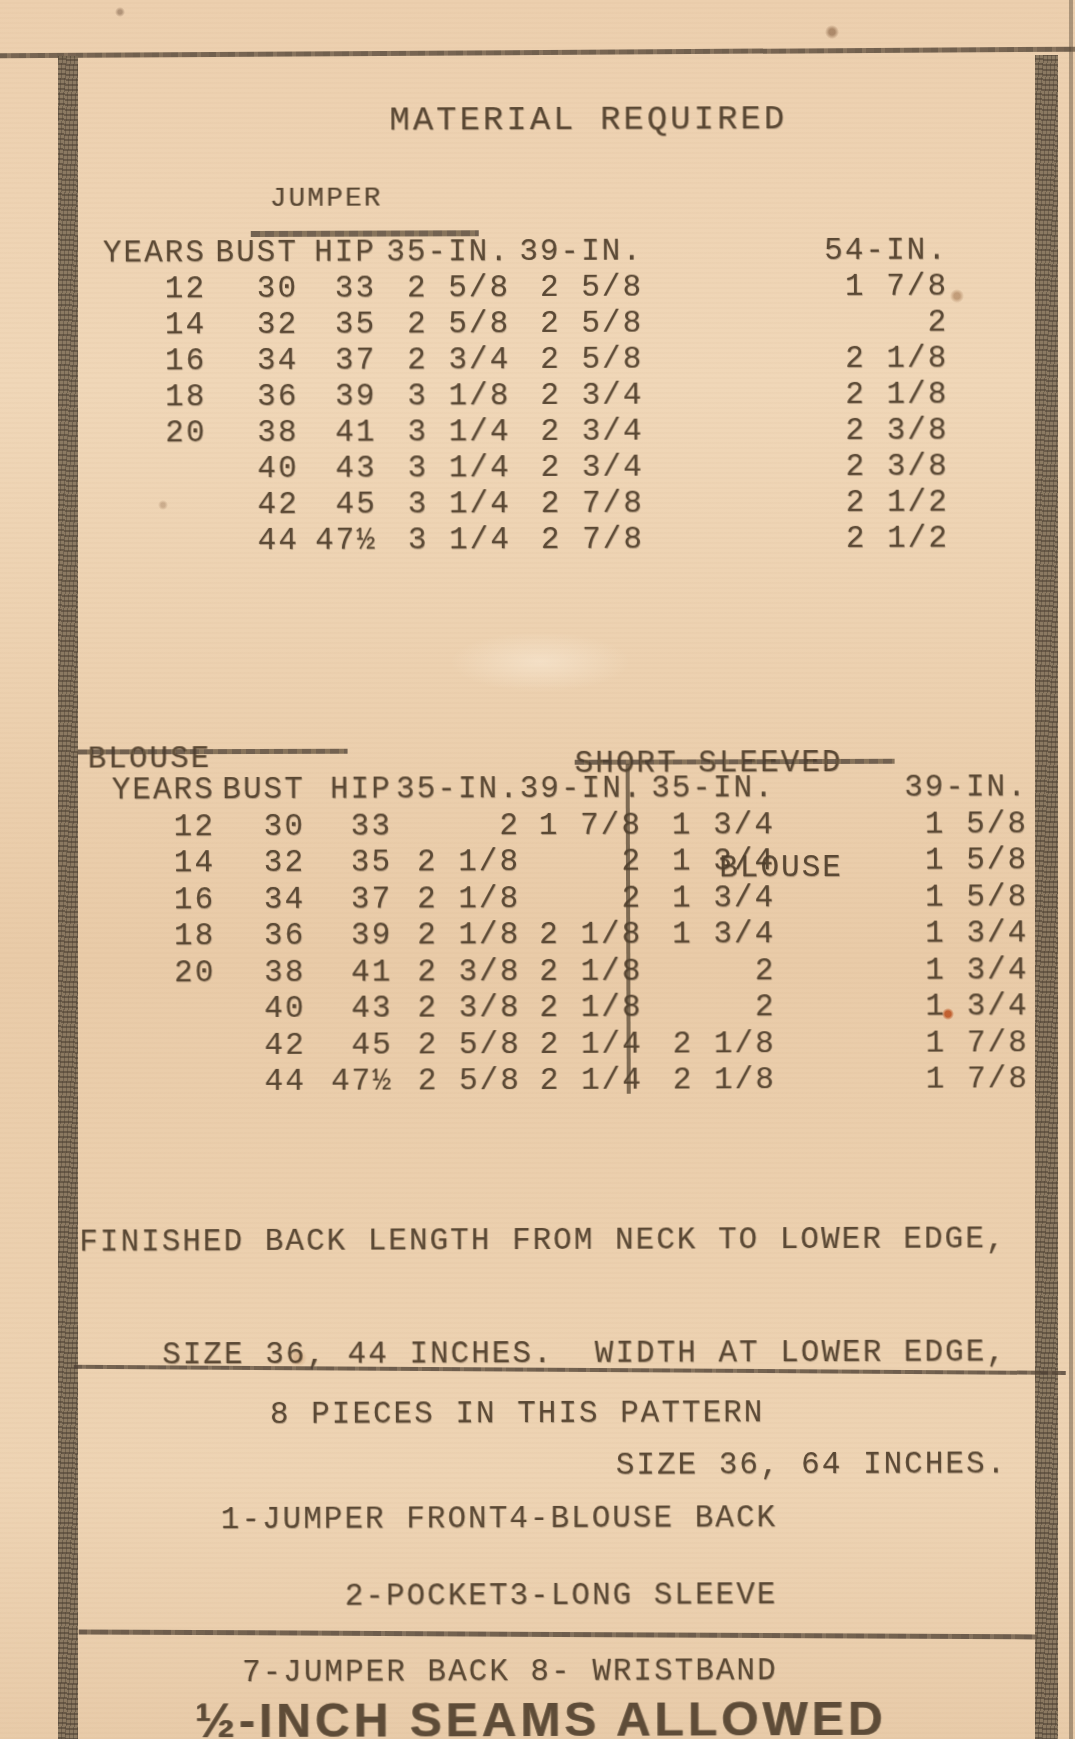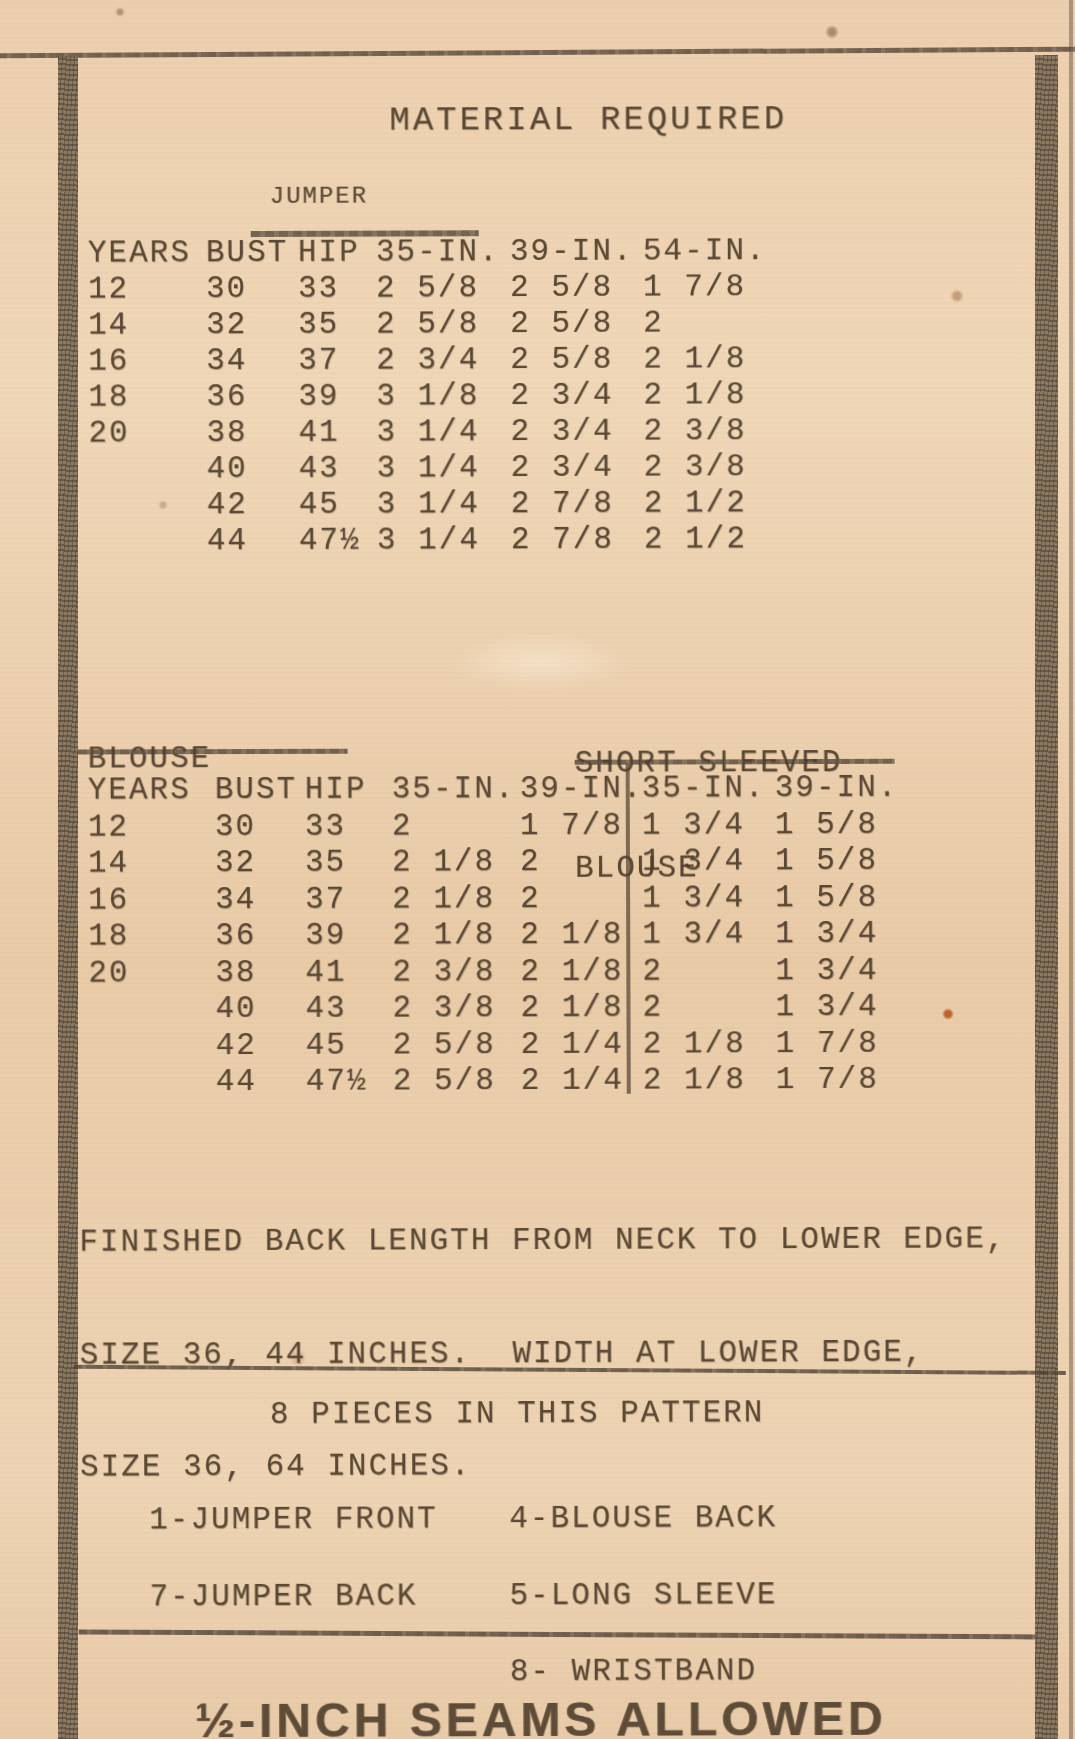--- a/index.html
+++ b/index.html
@@ -11,20 +11,21 @@
       radial-gradient(circle at 832px 32px, rgba(110,70,40,.50) 0 3px, transparent 7px),
       radial-gradient(circle at 948px 1014px, rgba(186,78,28,.85) 0 3px, transparent 6px),
       radial-gradient(circle at 957px 296px, rgba(140,90,50,.45) 0 3px, transparent 7px),
       radial-gradient(circle at 120px 12px, rgba(90,60,40,.40) 0 2px, transparent 5px),
       radial-gradient(circle at 163px 505px, rgba(120,80,50,.30) 0 2px, transparent 5px),
       radial-gradient(circle at 298px 1358px, rgba(170,110,60,.25) 0 4px, transparent 9px),
       radial-gradient(ellipse 90px 30px at 540px 662px, rgba(255,246,232,.40), transparent),
       repeating-linear-gradient(0deg, rgba(185,145,105,.045) 0 2px, transparent 2px 5px),
       linear-gradient(180deg,#eccfae 0%,#f0d7b8 22%,#e9cba8 55%,#eed4b4 85%,#e8cba9 100%),
       radial-gradient(ellipse at 50% 45%, transparent 55%, rgba(150,110,75,.20) 100%);
+    text-align: right;
   }
   .typed{
     font-family:"Liberation Mono","DejaVu Sans Mono",monospace;
     color:#4e3d2a;white-space:pre;letter-spacing:2px;
     filter:blur(0.28px);opacity:.92;
     text-shadow:0.5px 0.5px 0.7px rgba(78,61,42,.40);
   }
   .abs{position:absolute;}
   
   .rule-top{left:0;top:50px;width:1075px;height:5px;transform:rotate(-0.35deg);
@@ -32,21 +33,21 @@
   .bar-v{background-color:#7b6b55;opacity:.85;
     background-image:repeating-linear-gradient(4deg, rgba(48,38,28,.55) 0 2px, transparent 2px 5px),
       repeating-linear-gradient(94deg, rgba(40,32,24,.40) 0 1px, transparent 1px 4px);}
   .bar-left{left:58px;top:56px;width:20px;height:1683px;}
   .bar-right{left:1035px;top:55px;width:23px;height:1684px;}
   .edge-right{left:1069px;top:0;width:4px;height:1739px;background:rgba(90,75,58,.45);}
   .hrule{height:4px;background:repeating-linear-gradient(90deg,#4e4034 0 8px,#6b5a48 8px 12px,#564738 12px 21px);opacity:.8;}
   .underline{height:6px;background:repeating-linear-gradient(90deg,#4a3d31 0 9px,#66553f 9px 14px);opacity:.75;}
   
   .title{left:392px;top:100px;font-size:34px;line-height:40px;letter-spacing:3px;}
-  .jumper-label{left:272px;top:182px;font-size:24px;}
+  .jumper-label{left:272px;top:182px;font-size:28px;}
   .u-jumper{left:253px;top:230px;width:228px;}
   .table{line-height:36px;font-size:31px;}
   .jumper-table{left:90px;top:234px;width:860px;}
   .jumper-table .trow{display:grid;grid-template-columns:118px 92px 78px 134px 133px 1fr;}
   .blouse-table{left:88px;top:771px;width:940px;line-height:36.5px;}
   .blouse-table .trow{display:grid;grid-template-columns:127px 90px 87px 128px 122px 133px 1fr;}
   .section-label{font-size:31px;line-height:36px;}
   .long-label{left:88px;top:668px;}
   .short-label{left:575px;top:676px;line-height:35px;}
   .u-long{left:78px;top:748px;width:270px;height:5px;}
@@ -102,22 +103,22 @@
     <div class="abs typed finished">
       <div>FINISHED BACK LENGTH FROM NECK TO LOWER EDGE,</div>
       <div>SIZE 36, 44 INCHES.  WIDTH AT LOWER EDGE,</div>
       <div>SIZE 36, 64 INCHES.</div>
     </div>
 
     <div class="abs hrule rule-1"></div>
 
     <div class="abs typed pieces-heading">8 PIECES IN THIS PATTERN</div>
     <div class="abs typed pieces">
-      <div class="pieces-col"><div class="piece-item">1-JUMPER FRONT</div><div class="piece-item">7-JUMPER BACK</div></div>
-      <div class="pieces-col"><div class="piece-item">4-BLOUSE BACK</div><div class="piece-item">5-LONG SLEEVE</div><div class="piece-item">8- WRISTBAND</div></div>
+      <div class="pieces-col"><div class="piece-item">1-JUMPER FRONT</div><div class="piece-item">2-POCKET</div><div class="piece-item">7-JUMPER BACK</div></div>
+      <div class="pieces-col"><div class="piece-item">4-BLOUSE BACK</div><div class="piece-item">3-LONG SLEEVE</div><div class="piece-item">8- WRISTBAND</div></div>
     </div>
 
     <div class="abs hrule rule-2"></div>
 
     <div class="abs footer">½-INCH SEAMS ALLOWED</div>
 
   </div>
 </div>
 
 </body></html>

